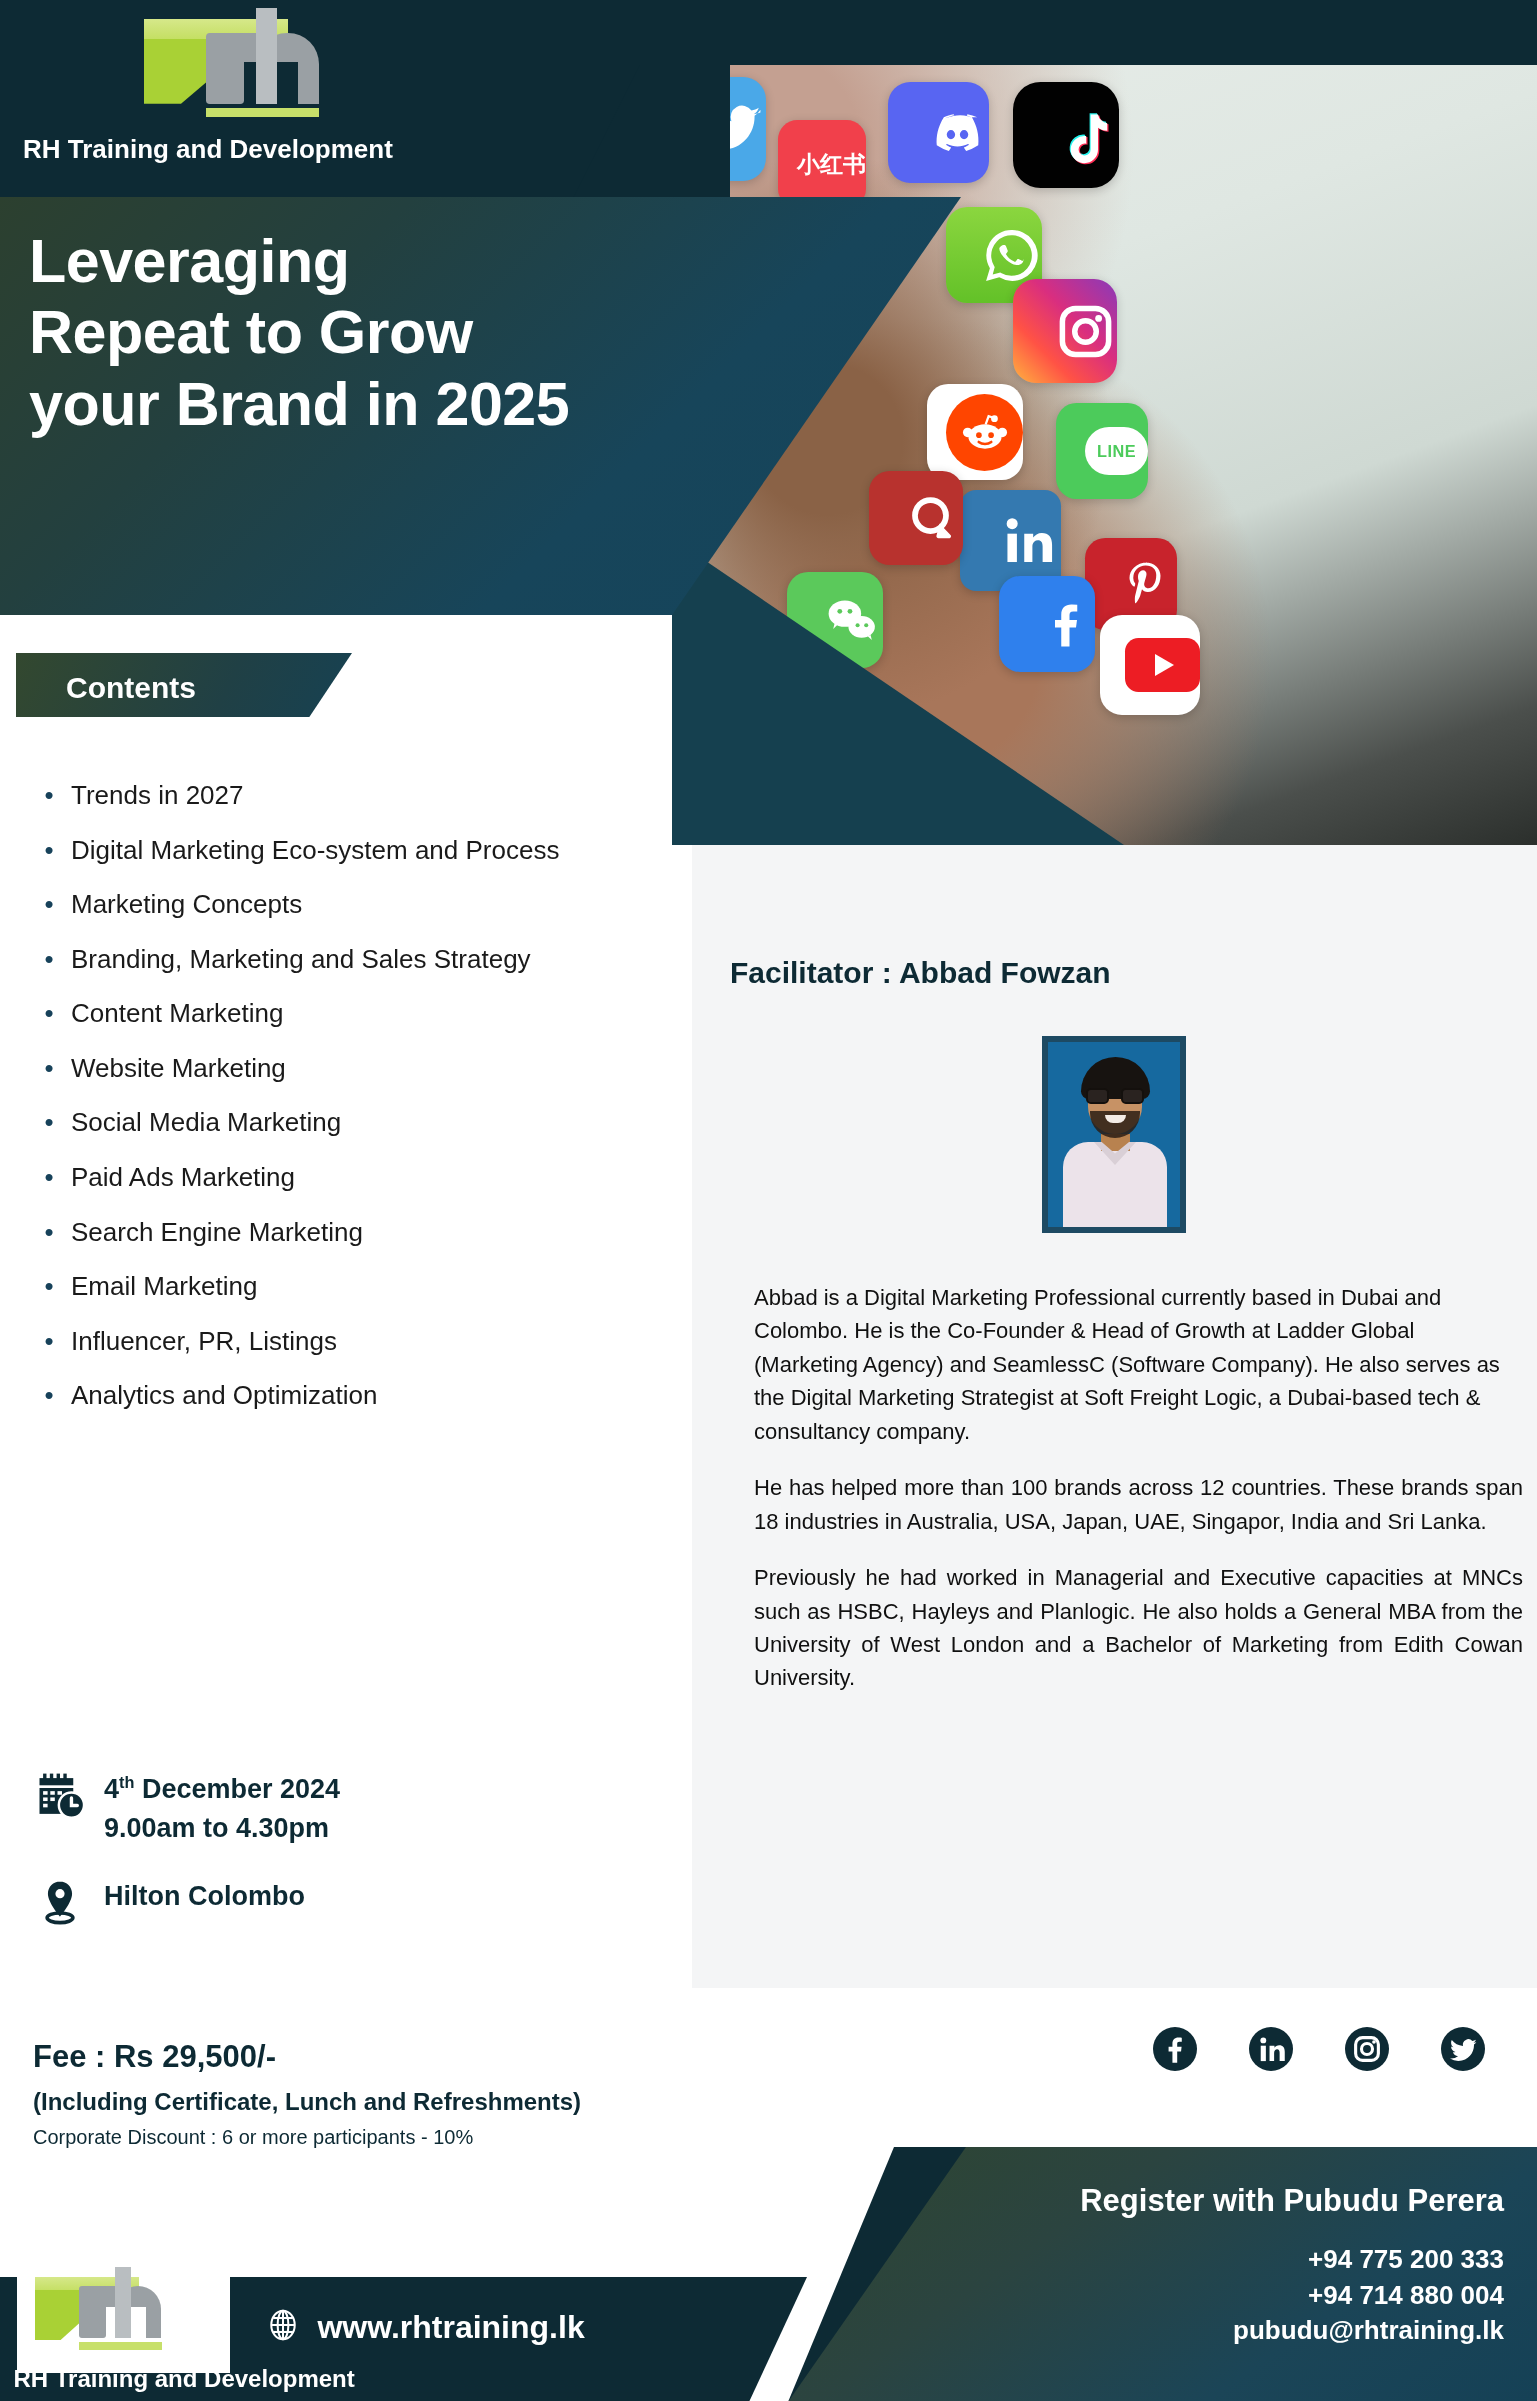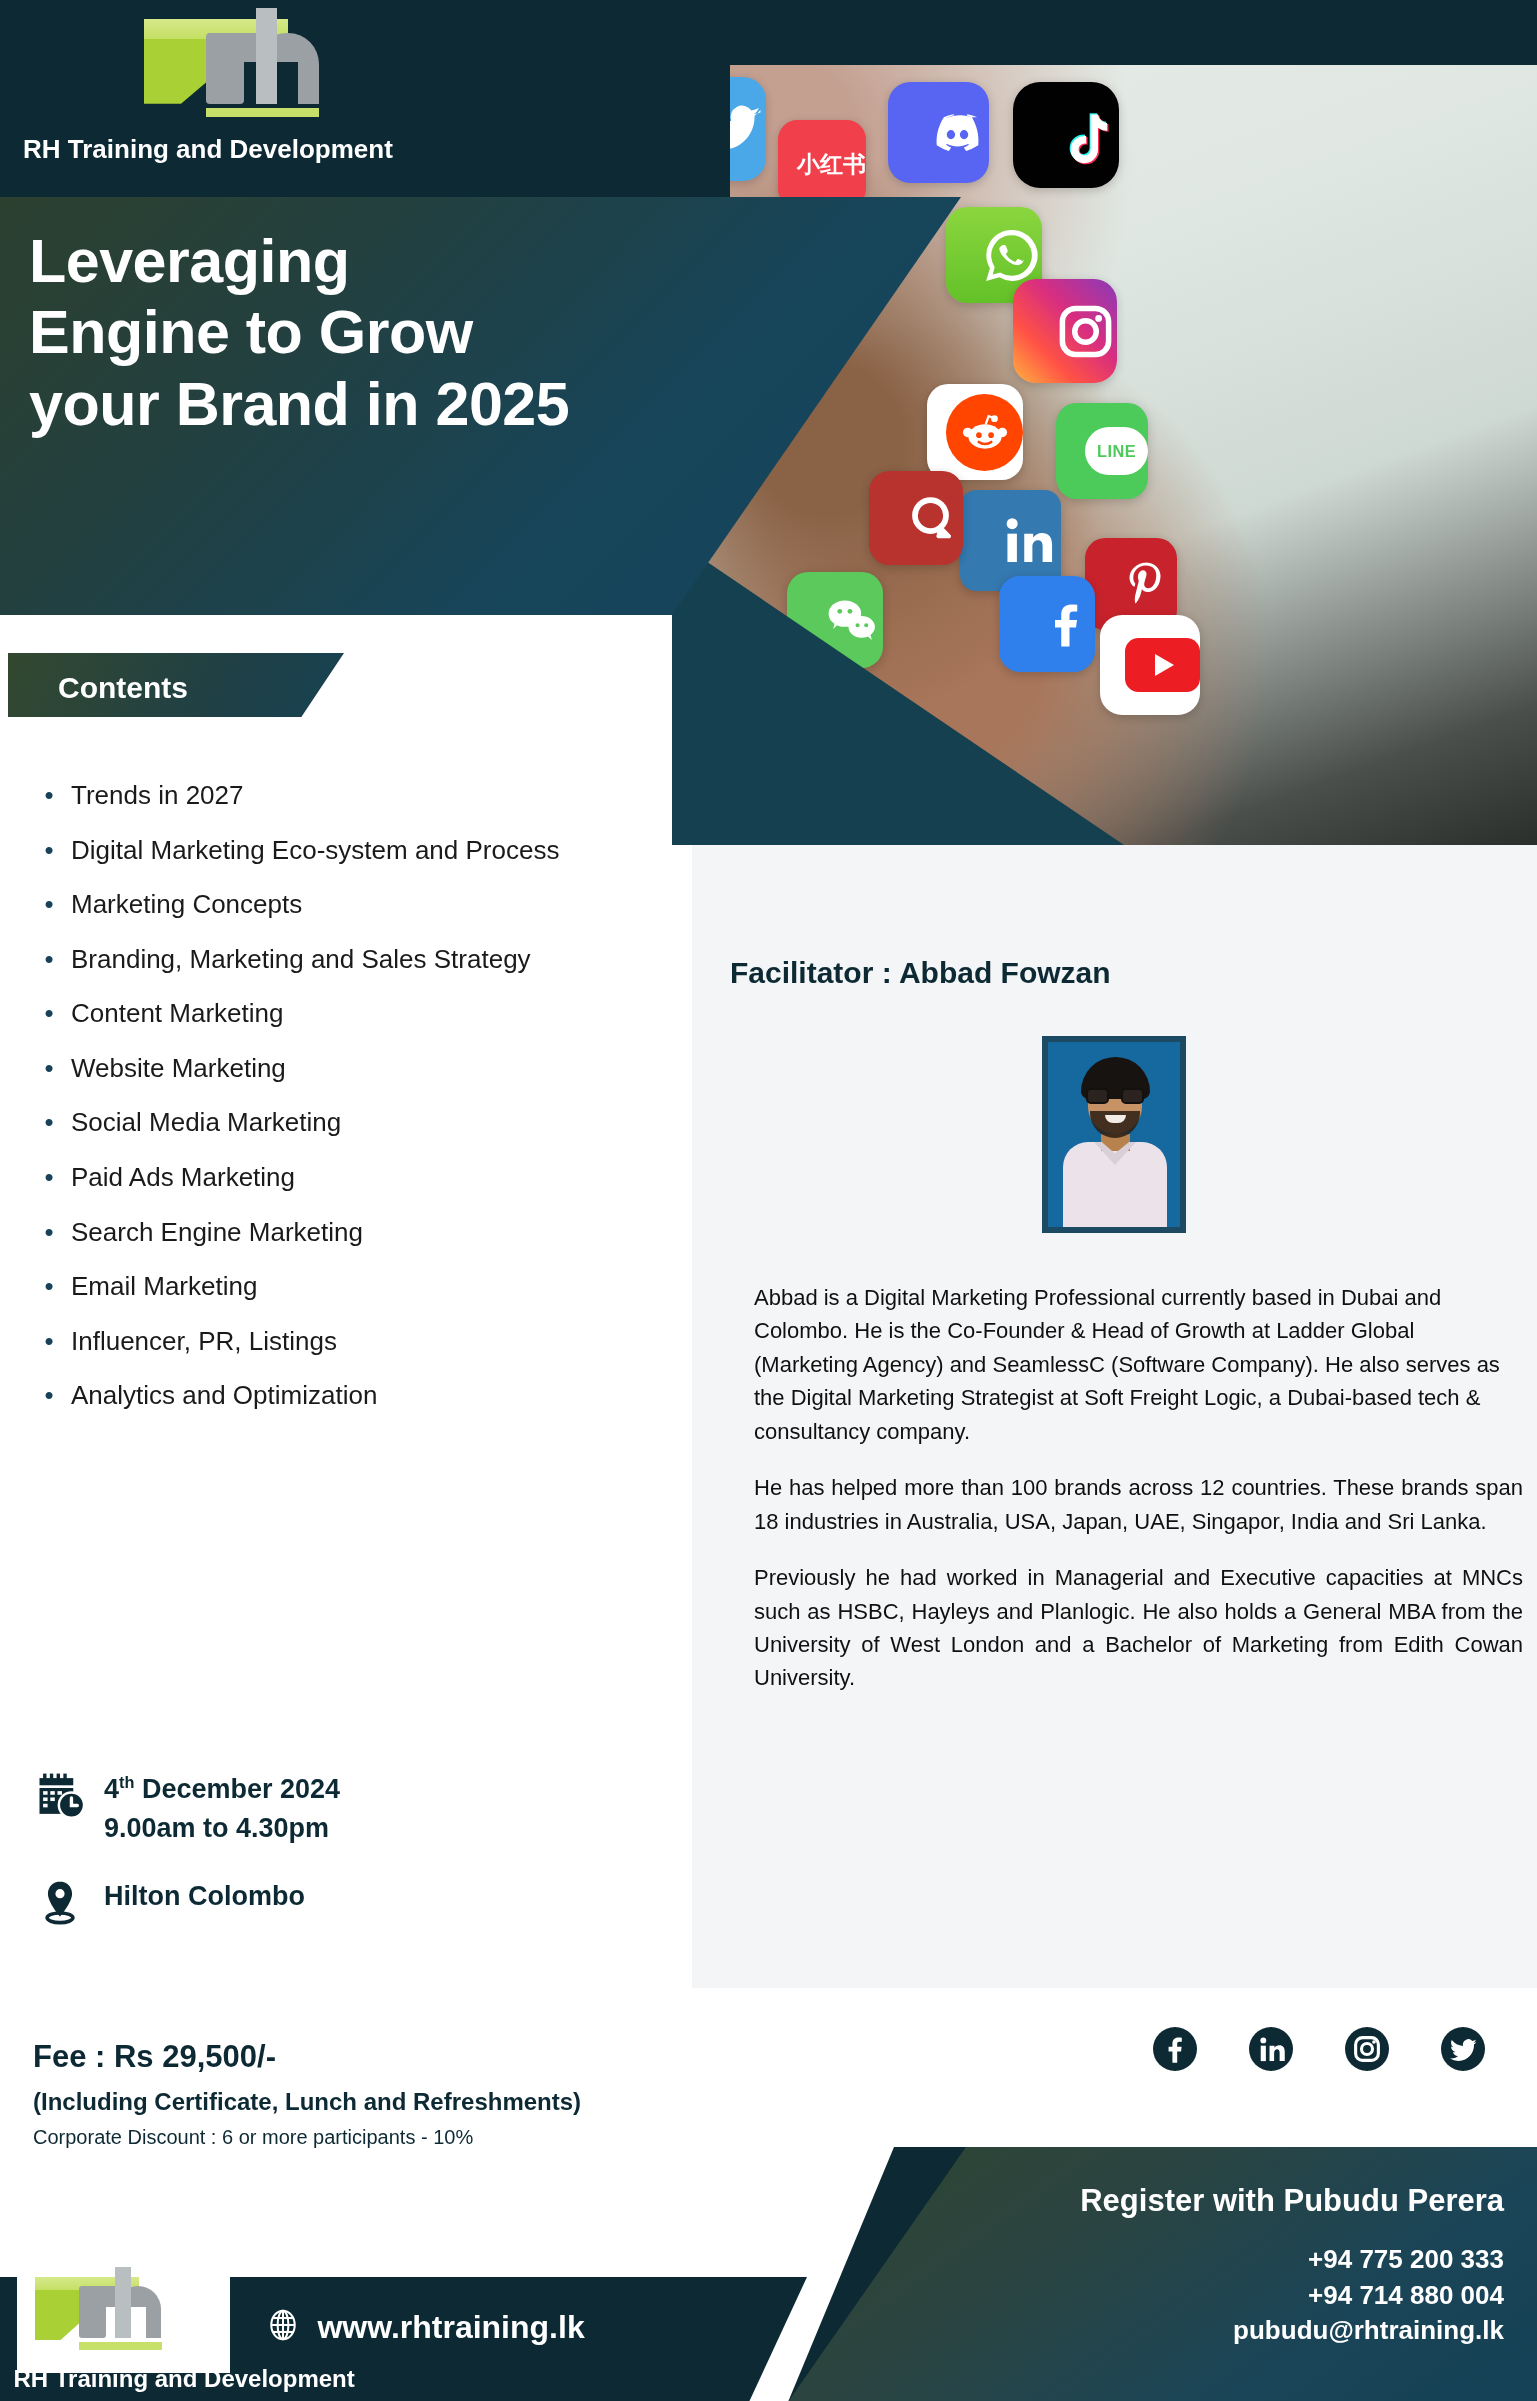--- a/index.html
+++ b/index.html
@@ -85,21 +85,21 @@
     color:#fff;font-size:26px;font-weight:bold;
   }
   .hero-title{
     position:absolute;left:29px;top:226px;z-index:7;
     color:#ffffff;font-weight:bold;font-size:61px;line-height:1.17;
     letter-spacing:-0.5px;
   }
 
   
   .contents-tab{
-    position:absolute;left:8px;top:653px;width:336px;height:64px;z-index:8;
+    position:absolute;left:16px;top:653px;width:336px;height:64px;z-index:8;
     background:linear-gradient(115deg,#33482f 0%,#204045 55%,#134257 100%);
     clip-path: polygon(0 0, 336px 0, 288px 72px, 0 72px);
     padding-left: 48px;
   }
   .contents-tab span{
     position:absolute;left:50px;top:18px;color:#fff;font-size:30px;font-weight:bold;
   }
 
   
   .contents-list{position:absolute;left:31px;top:778px;width:634px;z-index:3;}
@@ -349,21 +349,21 @@
       <div class="logo-h-bowl"></div>
       <div class="logo-h-bowl-in"></div>
       <div class="logo-h-stem"></div>
       <div class="logo-underline"></div>
     </div>
 
     <div class="hero-brand">RH Training and Development</div>
 
     <div class="hero-title">
       <div>Leveraging</div>
-      <div>Engine to Grow</div>
+      <div>Repeat to Grow</div>
       <div>your Brand in 2025</div>
     </div>
 
     <div class="contents-tab">
       <span>Contents</span>
     </div>
   </div>
 
   <div class="contents-list">
     <div class="c-item"><span class="bullet">•</span><span>Trends in 2027</span></div>

